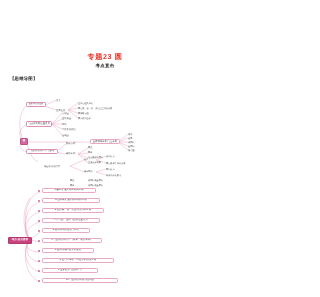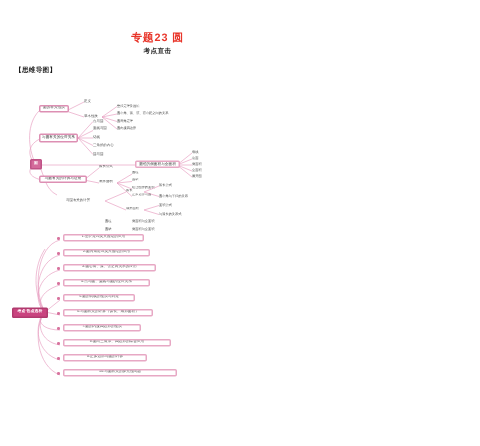--- a/index.html
+++ b/index.html
@@ -2,21 +2,21 @@
 <html><head>
 <meta charset="utf-8">
 <style>
   html,body{margin:0;padding:0;}
   body{
     width:210px;height:297px;background:#ffffff;
     font-family:"Liberation Sans","DejaVu Sans",sans-serif;
     overflow:hidden;position:relative;
     -webkit-font-smoothing:antialiased;
   }
-  .page{position:absolute;inset:0;}
+  .page{position:absolute;inset:0;margin-top:32px;}
 
   
   .title{
     position:absolute;left:0;right:0;top:20px;text-align:center;
     color:#e8352a;font-weight:bold;font-size:7.2px;letter-spacing:.6px;
   }
   .subtitle{
     position:absolute;left:0;right:0;top:31px;text-align:center;
     color:#2b2b2b;font-weight:bold;font-size:4.4px;letter-spacing:.3px;
   }

